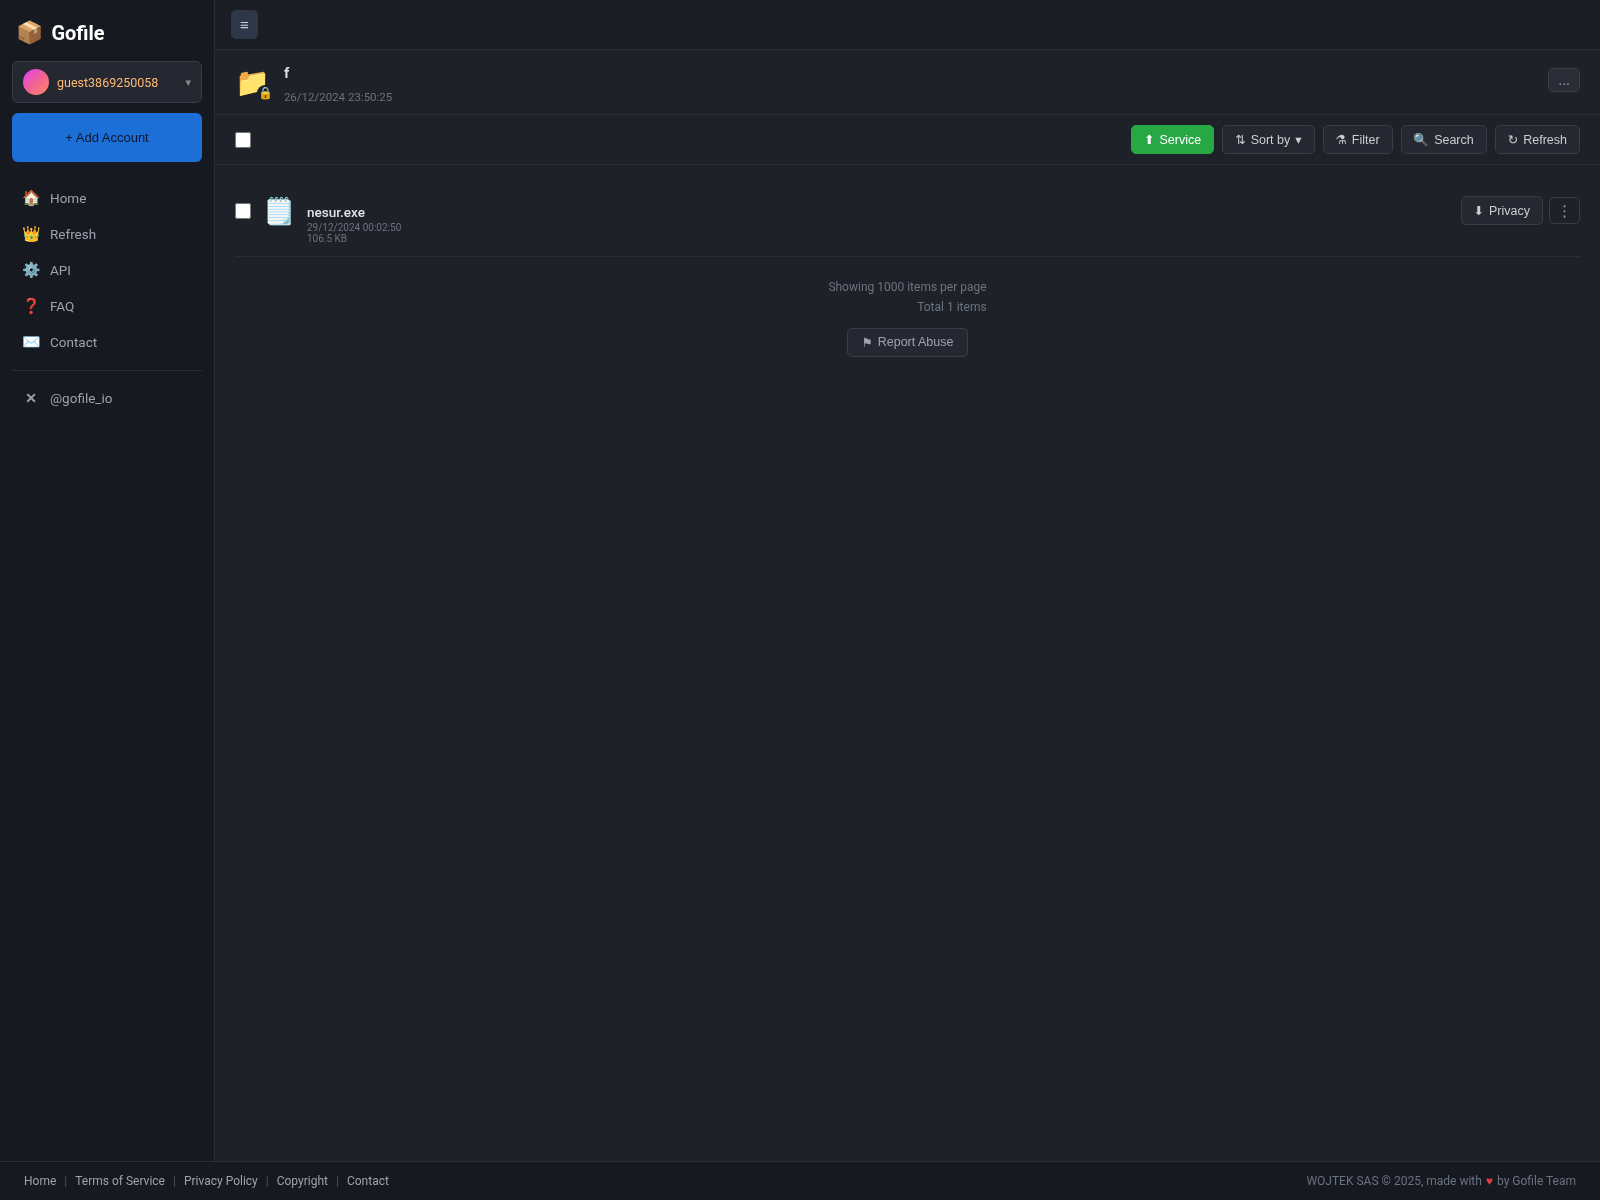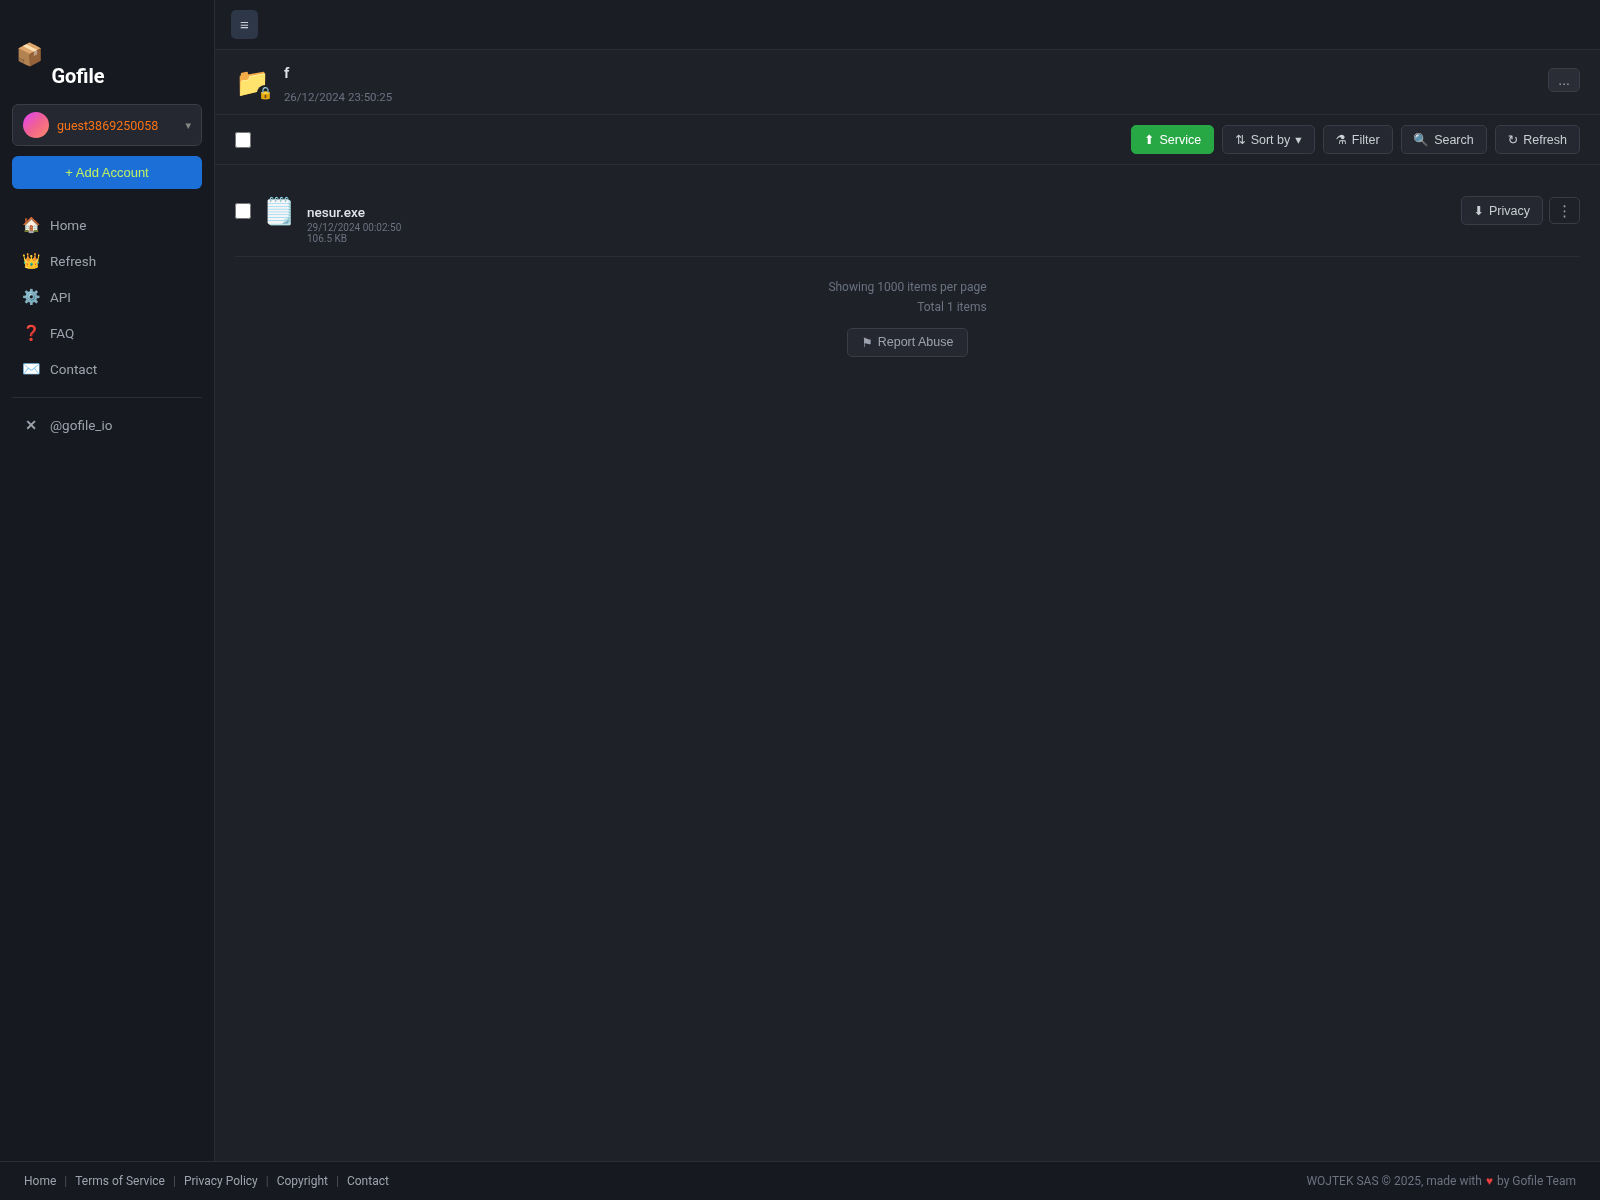--- a/index.html
+++ b/index.html
@@ -33,21 +33,20 @@
       gap: 8px;
       padding: 4px 4px 16px 4px;
     }
     .logo-icon {
       font-size: 22px;
     }
     .logo-text {
       font-size: 20px;
       font-weight: 700;
       color: #fff;
-      margin-top: 44px;
     }
     .account-dropdown {
       display: flex;
       align-items: center;
       gap: 8px;
       background: #252830;
       border: 1px solid #3a3d48;
       border-radius: 6px;
       padding: 7px 10px;
       cursor: pointer;
@@ -55,40 +54,40 @@
     }
     .account-avatar {
       width: 26px;
       height: 26px;
       border-radius: 50%;
       background: linear-gradient(135deg, #e040fb, #f06292, #ff8a65);
       flex-shrink: 0;
     }
     .account-name {
       font-size: 12.5px;
-      color: #f97316;
+      color: #fdba74;
       flex: 1;
       white-space: nowrap;
       overflow: hidden;
       text-overflow: ellipsis;
     }
     .account-chevron {
       color: #888;
       font-size: 11px;
     }
     .add-account-btn {
       display: flex;
       align-items: center;
       justify-content: center;
       gap: 6px;
       background: #1d6fd8;
-      color: #bef264;
+      color: #0f172a;
       border: none;
       border-radius: 6px;
-      padding: 9px 14px;
+      padding: 17px 14px;
       cursor: pointer;
       font-size: 13px;
       font-weight: 500;
       margin-bottom: 18px;
       width: 100%;
     }
     .nav-item {
       display: flex;
       align-items: center;
       gap: 10px;

